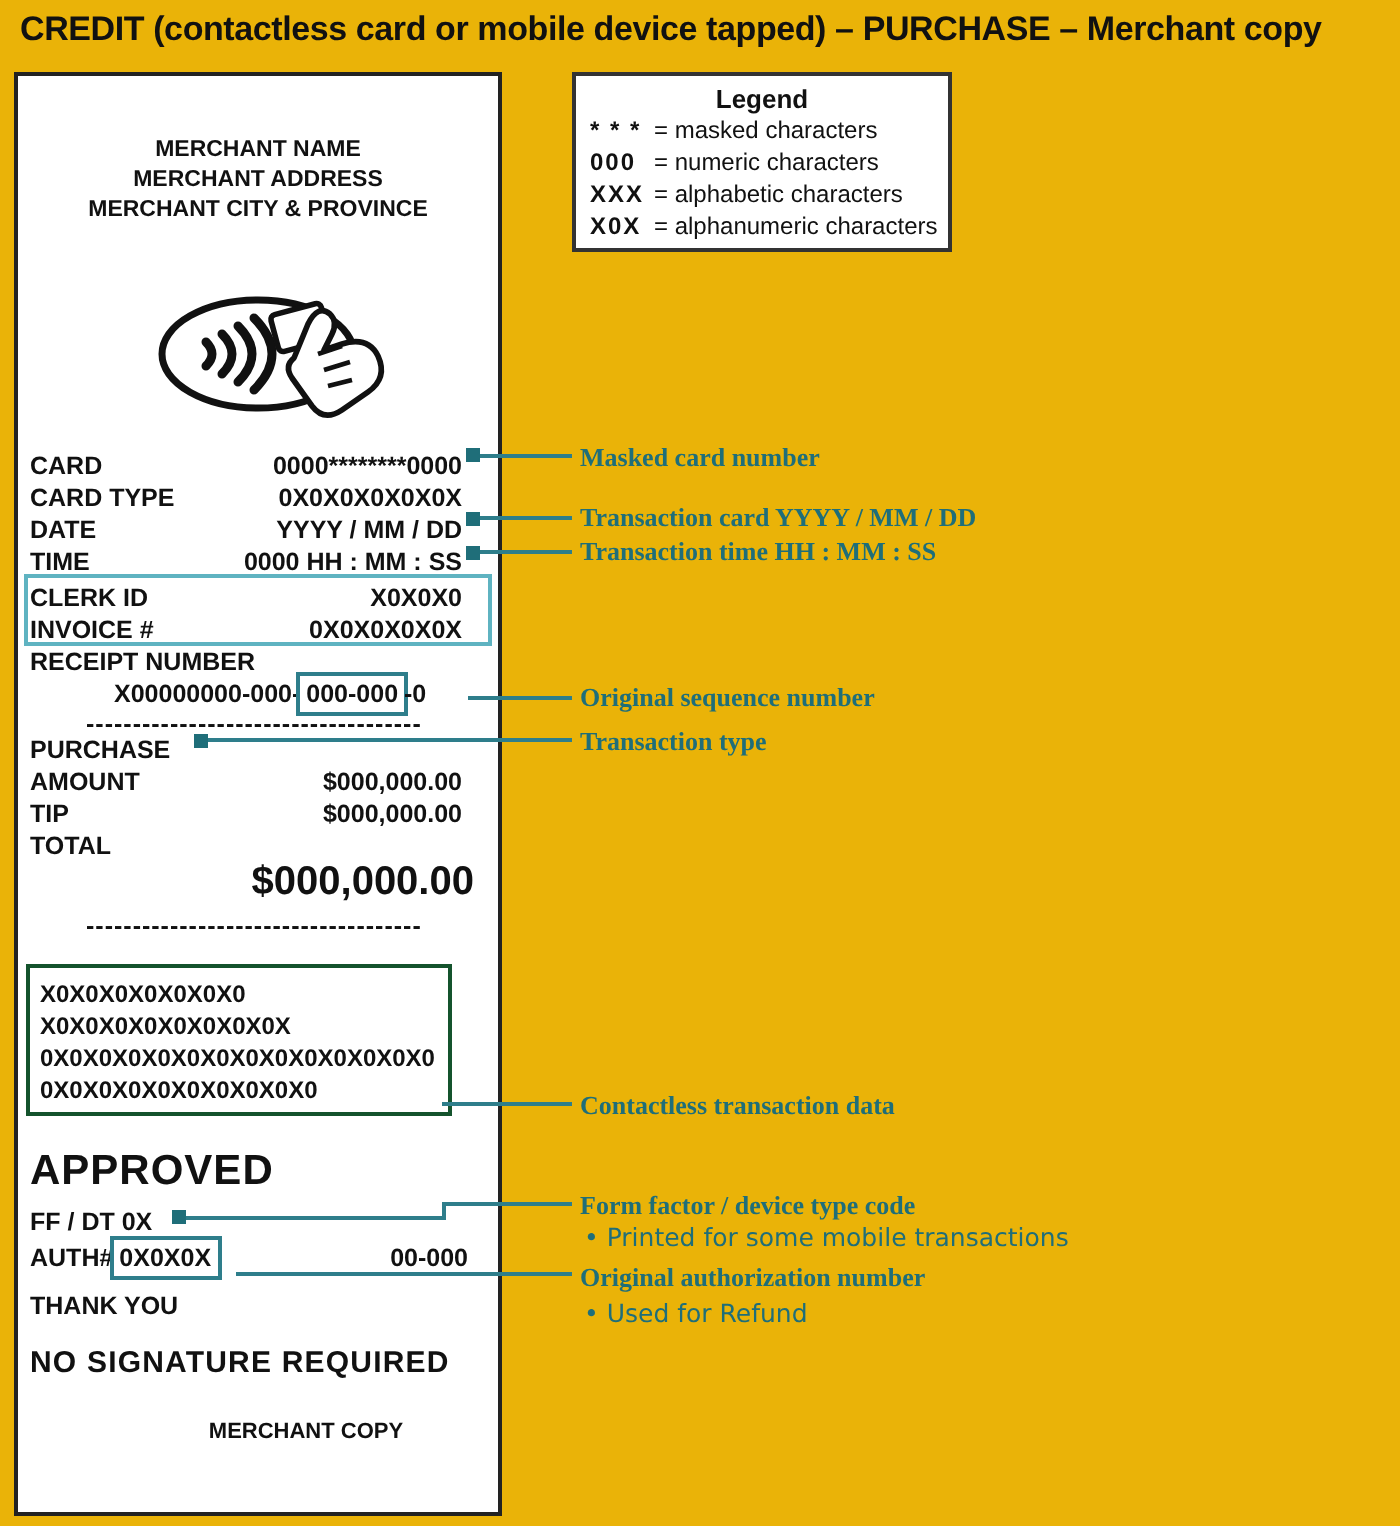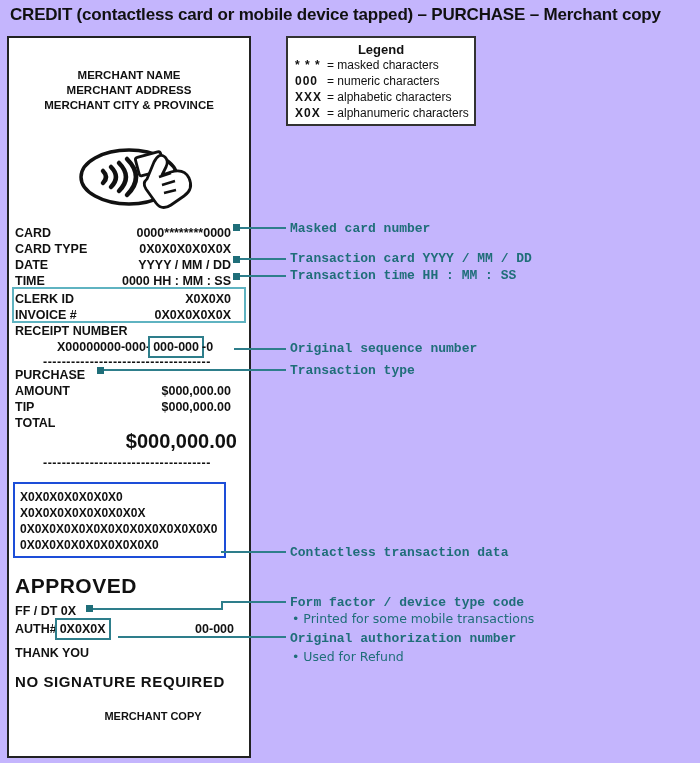--- a/index.html
+++ b/index.html
@@ -1,51 +1,51 @@
 <!DOCTYPE html>
 <html><head>
 <meta charset="utf-8">
 <style>
   html,body{margin:0;padding:0;background:#fff;}
-  .page{position:relative;width:700px;height:763px;background:#c4b5fd;overflow:hidden;
+  .page{position:relative;width:700px;height:763px;background:#eab308;overflow:hidden;
         font-family:"Liberation Sans",sans-serif;color:#111;}
   .title{position:absolute;left:10px;top:5px;width:685px;font-size:17px;font-weight:bold;
          letter-spacing:-0.2px;white-space:nowrap;}
   
   .receipt{position:absolute;left:7px;top:36px;width:244px;height:722px;
            border:2px solid #222;background:#fff;box-sizing:border-box;}
   .merchant{position:absolute;left:0;top:30px;width:240px;text-align:center;
             font-size:11.5px;font-weight:bold;line-height:15px;}
   .tapicon{position:absolute;left:64px;top:102px;}
   .r-row{position:absolute;left:6px;width:216px;display:flex;justify-content:space-between;
          font-size:12.5px;font-weight:bold;white-space:nowrap;}
   .r-line{position:absolute;left:6px;font-size:12.5px;font-weight:bold;white-space:nowrap;}
   .num-line{position:absolute;left:48px;font-size:12.5px;font-weight:bold;white-space:nowrap;}
   .dash{position:absolute;left:34px;font-size:12.5px;font-weight:bold;letter-spacing:0.5px;}
   .ov-box{border:2px solid #2e7e8b;padding:2px 3px;margin:0 -2px;}
   .clerk-box{position:absolute;left:3px;top:249px;width:234px;height:36px;
              border:2px solid #5fb3c1;box-sizing:border-box;}
   .data-box{position:absolute;left:4px;top:444px;width:213px;height:76px;
-            border:2px solid #1d4ed8;box-sizing:border-box;padding:5px 0 0 5px;
+            border:2px solid #14532d;box-sizing:border-box;padding:5px 0 0 5px;
             font-size:12px;font-weight:bold;line-height:16px;white-space:nowrap;}
   .approved{position:absolute;left:6px;top:536px;font-size:21px;font-weight:bold;letter-spacing:0.5px;}
   .big-total{position:absolute;left:0;top:392px;width:228px;text-align:right;
              font-size:20px;font-weight:bold;}
   .auth-row{position:absolute;left:6px;top:584px;width:219px;display:flex;
             justify-content:space-between;font-size:12.5px;font-weight:bold;align-items:center;}
   .nosig{position:absolute;left:6px;top:635px;font-size:15px;font-weight:bold;letter-spacing:0.6px;white-space:nowrap;}
   .mcopy{position:absolute;left:0;top:672px;width:288px;text-align:center;font-size:11px;font-weight:bold;}
   
   .legend{position:absolute;left:286px;top:36px;width:190px;height:90px;
           border:2px solid #333;box-sizing:border-box;background:#fff;}
   .legend-title{text-align:center;font-size:13px;font-weight:bold;margin-top:4px;}
   .legend-row{display:flex;font-size:12px;line-height:16px;padding-left:7px;}
   .legend-sym{width:32px;font-weight:bold;letter-spacing:1px;}
   
-  .ann{position:absolute;left:290px;color:#1f6e79;font-family:Liberation Mono, monospace;
+  .ann{position:absolute;left:290px;color:#1f6e79;font-family:Liberation Serif, serif;
        font-size:13px;font-weight:bold;white-space:nowrap;}
   .ann-sub{position:absolute;left:292px;color:#1f6e79;font-family:"DejaVu Sans",sans-serif;
            font-size:12.5px;font-weight:normal;white-space:nowrap;}
   .marker{position:absolute;width:7px;height:7px;background:#1f6e79;}
   .cline{position:absolute;background:#2e7e8b;}
 </style>
 </head>
 <body>
 
 <div class="page">

